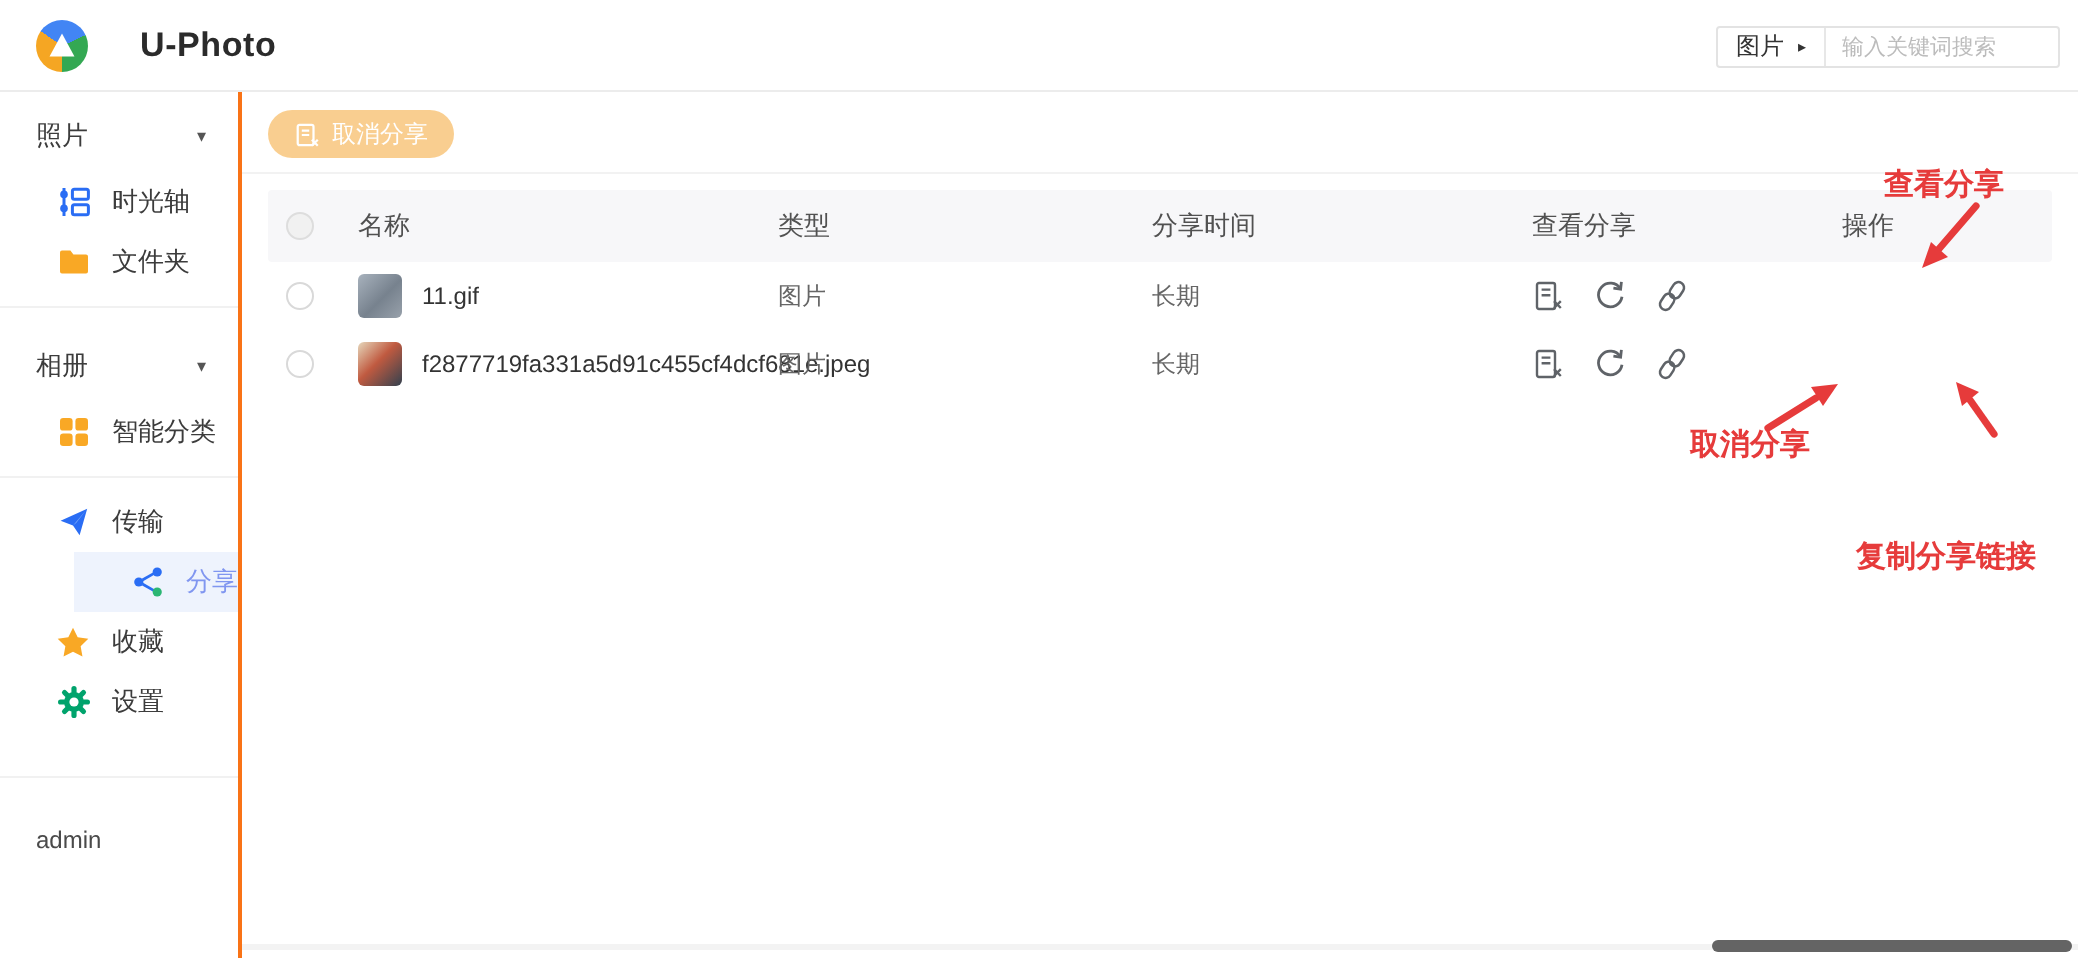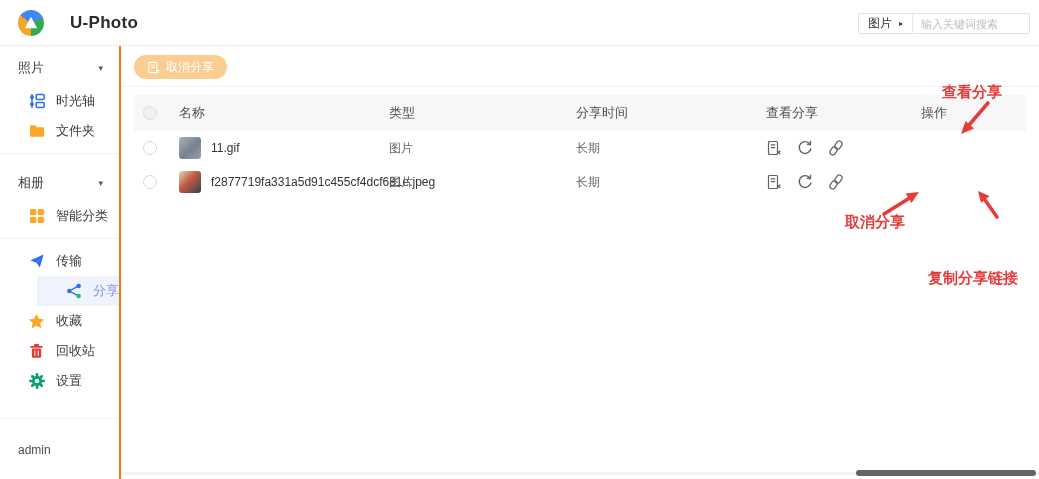--- a/index.html
+++ b/index.html
@@ -150,32 +150,20 @@
   <div class="side-item">
     <span class="ic">
       <svg width="17" height="17" viewBox="0 0 16 16">
           <path d="M8 .8 l2.2 4.5 5 .7 -3.6 3.5 .85 4.9 L8 12.1 3.55 14.4 4.4 9.5 .8 6 l5-.7 Z" fill="#f9a825"></path>
         </svg>
     </span>
     <span>收藏</span>
   </div>
   <div class="side-item">
     <span class="ic">
-      <svg width="15" height="16" viewBox="0 0 16 16" fill="#e53935">
-          <rect x="5.3" y="0.6" width="5.4" height="2.4" rx="1.1"></rect>
-          <rect x="1.4" y="2.6" width="13.2" height="1.9" rx="0.9"></rect>
-          <path d="M3 5.4 h10 v8.2 a1.6 1.6 0 0 1 -1.6 1.6 H4.6 A1.6 1.6 0 0 1 3 13.6 Z"></path>
-          <line x1="6.2" y1="7.4" x2="6.2" y2="13" stroke="#fff" stroke-width="1.1"></line>
-          <line x1="9.8" y1="7.4" x2="9.8" y2="13" stroke="#fff" stroke-width="1.1"></line>
-        </svg>
-    </span>
-    <span>回收站</span>
-  </div>
-  <div class="side-item">
-    <span class="ic">
       <svg width="16" height="16" viewBox="0 0 16 16" fill="#00a36c">
           <g>
             <rect x="6.7" y="0" width="2.6" height="16" rx="1.3"></rect>
             <rect x="6.7" y="0" width="2.6" height="16" rx="1.3" transform="rotate(45 8 8)"></rect>
             <rect x="6.7" y="0" width="2.6" height="16" rx="1.3" transform="rotate(90 8 8)"></rect>
             <rect x="6.7" y="0" width="2.6" height="16" rx="1.3" transform="rotate(135 8 8)"></rect>
           </g>
           <circle cx="8" cy="8" r="5" fill="#00a36c"></circle>
           <circle cx="8" cy="8" r="2.3" fill="#fff"></circle>
         </svg>

